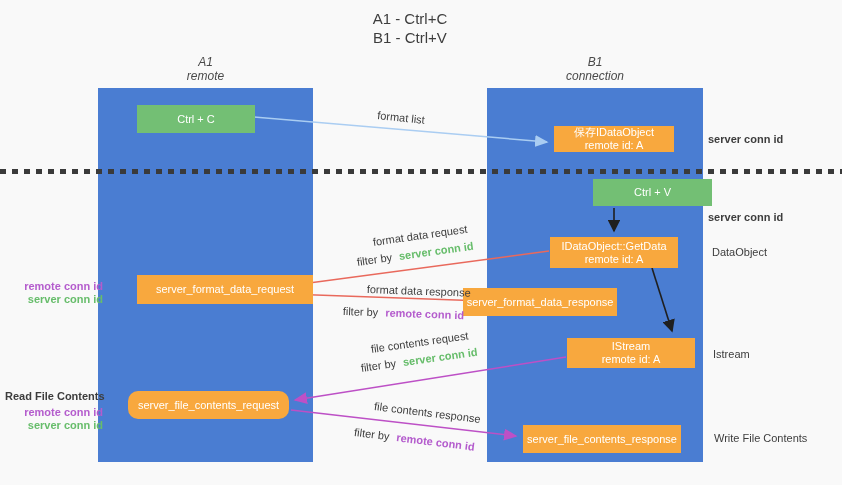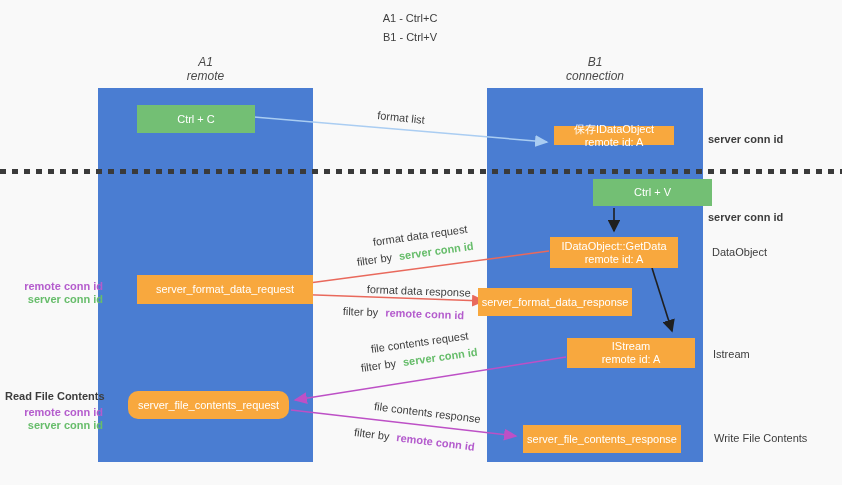--- a/index.html
+++ b/index.html
@@ -1,18 +1,18 @@
 <!DOCTYPE html>
 <html><head>
 <meta charset="utf-8">
 <style>
   html,body{margin:0;padding:0;background:#f9f9f9;font-family:"Liberation Sans",sans-serif;}
   .canvas{position:relative;width:842px;height:485px;background:#f9f9f9;overflow:hidden;}
   .title{position:absolute;left:300px;top:9px;width:220px;text-align:center;
-         font-size:11px;line-height:19px;color:#3d3d3d;}
+         font-size:15px;line-height:19px;color:#3d3d3d;}
   .lane-header{position:absolute;text-align:center;font-size:12px;line-height:14px;color:#4a4a4a;font-style:italic;}
   .lane{position:absolute;top:88px;height:374px;background:#4a7dd2;}
   .lane-left{left:98px;width:215px;}
   .lane-right{left:487px;width:216px;}
   .dotted{position:absolute;left:0;top:169px;width:842px;height:5px;
           background:repeating-linear-gradient(90deg,#3a3a3a 0 6px,transparent 6px 12px);}
   .node{position:absolute;display:flex;flex-direction:column;align-items:center;justify-content:center;
         color:#ffffff;font-size:11px;line-height:13px;text-align:center;}
   .node-green{background:#73bf74;justify-content:center;}
   .node-orange{background:#f8a83e;}
@@ -69,39 +69,39 @@
     <line x1="288" y1="294" x2="484" y2="301" stroke="#e9695c" stroke-width="1.5" marker-end="url(#m-red)"></line>
     <line x1="652" y1="268" x2="672" y2="331" stroke="#1f1f1f" stroke-width="1.6" marker-end="url(#m-blk)"></line>
     <line x1="566" y1="357" x2="295" y2="400" stroke="#bd50c6" stroke-width="1.5" marker-end="url(#m-mag)"></line>
     <line x1="291" y1="410" x2="516" y2="436" stroke="#bd50c6" stroke-width="1.5" marker-end="url(#m-mag)"></line>
   </svg>
 
   <div class="node node-green" style="left:137px;top:105px;width:118px;height:28px;">
     <div>Ctrl + C</div>
   </div>
 
-  <div class="node node-orange" style="left:554px;top:126px;width:120px;height:19px;">
+  <div class="node node-orange" style="left:554px;top:126px;width:120px;height:26px;">
     <div>保存IDataObject</div>
     <div>remote id: A</div>
   </div>
 
   <div class="node node-green" style="left:554px;top:179px;width:119px;height:27px;margin-left:39px;">
     <div>Ctrl + V</div>
   </div>
 
   <div class="node node-orange" style="left:550px;top:237px;width:128px;height:31px;">
     <div>IDataObject::GetData</div>
     <div>remote id: A</div>
   </div>
 
   <div class="node node-orange" style="left:137px;top:275px;width:176px;height:29px;">
     <div>server_format_data_request</div>
   </div>
 
-  <div class="node node-orange" style="left:478px;top:288px;width:154px;height:28px;">
+  <div class="node node-orange" style="left:463px;top:288px;width:154px;height:28px;">
     <div>server_format_data_response</div>
   </div>
 
   <div class="node node-orange" style="left:567px;top:338px;width:128px;height:30px;">
     <div>IStream</div>
     <div>remote id: A</div>
   </div>
 
   <div class="node node-orange" style="left:128px;top:391px;width:161px;height:28px;border-radius:10px;">
     <div>server_file_contents_request</div>

